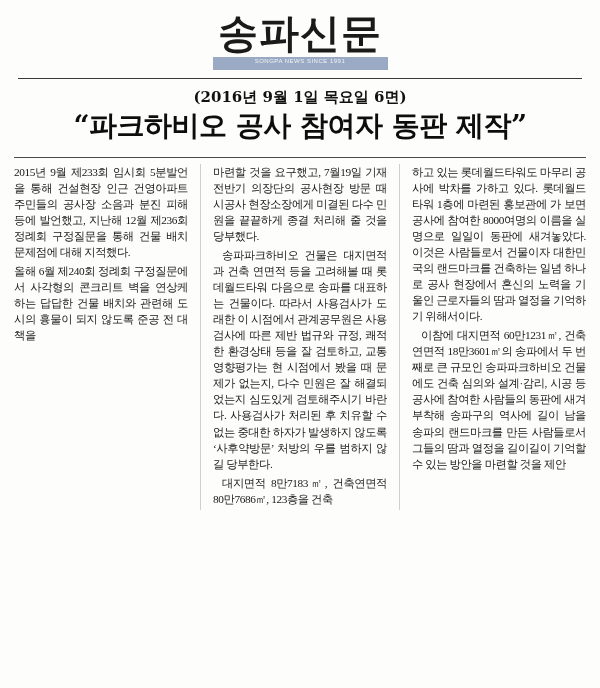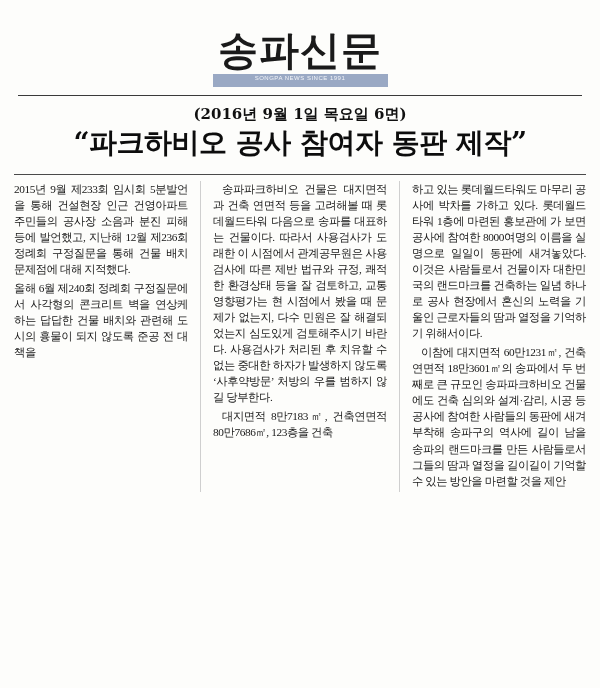--- a/index.html
+++ b/index.html
@@ -18,21 +18,21 @@
   .page {
     position: relative;
     width: 600px;
     height: 688px;
     background: #fdfdfb;
   }
 
   
   .masthead {
     text-align: center;
-    padding-top: 29px;
+    padding-top: 12px;
   }
   .masthead-title {
     font-family: "DejaVu Serif", serif;
     font-weight: bold;
     font-size: 40px;
     letter-spacing: 1px;
     color: #1a1a1a;
     line-height: 1.05;
   }
   .masthead-underline {
@@ -248,20 +248,21 @@
   <div class="columns">
 
     <div class="col">
       <p>2015년 9월 제233회 임시회 5분발언을 통해 건설현장 인근 건영아파트 주민들의 공사장 소음과 분진 피해 등에 발언했고, 지난해 12월 제236회 정례회 구정질문을 통해 건물 배치 문제점에 대해 지적했다.</p>
       <p>올해 6월 제240회 정례회 구정질문에서 사각형의 콘크리트 벽을 연상케 하는 답답한 건물 배치와 관련해 도시의 흉물이 되지 않도록 준공 전 대책을</p>
     </div>
 
     <div class="divider"></div>
 
     <div class="col">
+      <p>마련할 것을 요구했고, 7월19일 기재 전반기 의장단의 공사현장 방문 때 시공사 현장소장에게 미결된 다수 민원을 끝끝하게 종결 처리해 줄 것을 당부했다.</p>
       <p class="indent">송파파크하비오 건물은 대지면적과 건축 연면적 등을 고려해볼 때 롯데월드타워 다음으로 송파를 대표하는 건물이다. 따라서 사용검사가 도래한 이 시점에서 관계공무원은 사용검사에 따른 제반 법규와 규정, 쾌적한 환경상태 등을 잘 검토하고, 교통영향평가는 현 시점에서 봤을 때 문제가 없는지, 다수 민원은 잘 해결되었는지 심도있게 검토해주시기 바란다. 사용검사가 처리된 후 치유할 수 없는 중대한 하자가 발생하지 않도록 ‘사후약방문’ 처방의 우를 범하지 않길 당부한다.</p>
       <p class="indent">대지면적 8만7183㎡, 건축연면적 80만7686㎡, 123층을 건축</p>
     </div>
 
     <div class="divider"></div>
 
     <div class="col">
       <p>하고 있는 롯데월드타워도 마무리 공사에 박차를 가하고 있다. 롯데월드타워 1층에 마련된 홍보관에 가 보면 공사에 참여한 8000여명의 이름을 실명으로 일일이 동판에 새겨놓았다. 이것은 사람들로서 건물이자 대한민국의 랜드마크를 건축하는 일념 하나로 공사 현장에서 혼신의 노력을 기울인 근로자들의 땀과 열정을 기억하기 위해서이다.</p>
       <p class="indent">이참에 대지면적 60만1231㎡, 건축연면적 18만3601㎡의 송파에서 두 번째로 큰 규모인 송파파크하비오 건물에도 건축 심의와 설계·감리, 시공 등 공사에 참여한 사람들의 동판에 새겨 부착해 송파구의 역사에 길이 남을 송파의 랜드마크를 만든 사람들로서 그들의 땀과 열정을 길이길이 기억할 수 있는 방안을 마련할 것을 제안</p>
     </div>

